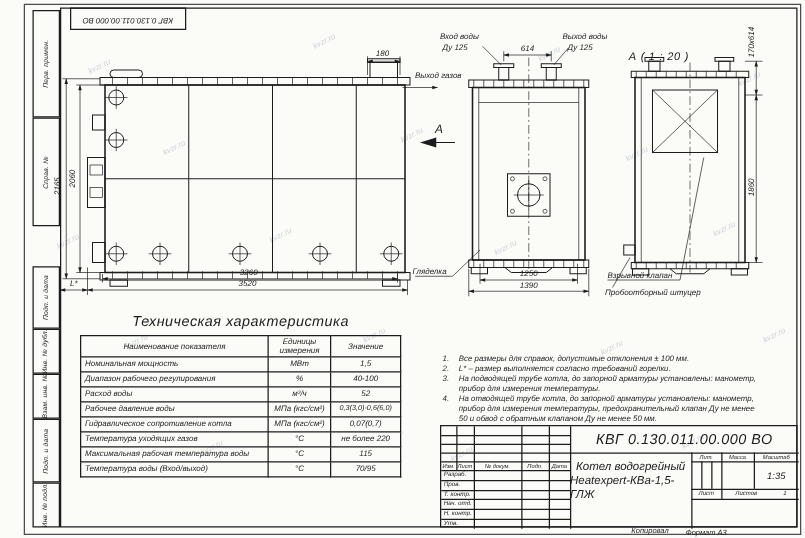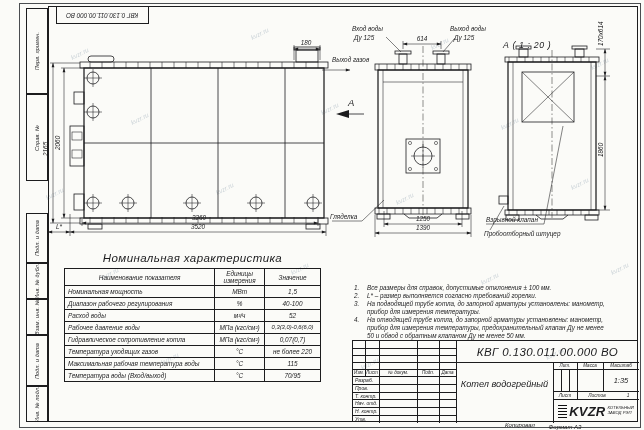--- a/index.html
+++ b/index.html
@@ -266,21 +266,21 @@
       <text transform="translate(603,46) rotate(-90)">170х614</text>
       <text transform="translate(603,157) rotate(-90)">1860</text>
       <text x="486" y="222">Взрывной клапан</text>
       <path class="s3" d="M486,224 H544 L563,126"></path>
       <text x="484" y="236">Пробоотборный штуцер</text>
       <line class="s3" x1="490" y1="230" x2="504" y2="206"></line>
     </g>
   </svg>
 
   <div class="techtable">
-    <div class="tt-title">Номинальная характеристика</div>
+    <div class="tt-title">Техническая характеристика</div>
     <table>
       <colgroup>
           <col style="width:151px">
           <col style="width:50px">
           <col style="width:56px">
         </colgroup>
       <tbody>
           <tr>
         <th>Наименование показателя</th>
         <th>Единицы измерения</th>
@@ -385,37 +385,30 @@
     <div class="cell cl" style="left:0;top:43px;width:26px;height:8px">Пров.</div>
     <div class="cell cl" style="left:0;top:51px;width:26px;height:7px">Т. контр.</div>
     <div class="cell cl" style="left:0;top:58px;width:26px;height:8px">Нач. отд.</div>
     <div class="cell cl" style="left:0;top:66px;width:26px;height:8px">Н. контр.</div>
     <div class="cell cl" style="left:0;top:74px;width:26px;height:8px">Утв.</div>
 
     <div class="cell docnum" style="left:103px;top:0;width:183px;height:21px">КВГ 0.130.011.00.000 ВО</div>
 
     <div class="cell pname" style="left:103px;top:21px;width:97px;height:45px">
       <span>Котел водогрейный</span>
+      <span>Heatexpert-КВа-1,5-ГЛЖ</span>
     </div>
 
     <div class="cell" style="left:200px;top:21px;width:24px;height:7px">Лит.</div>
     <div class="cell" style="left:224px;top:21px;width:26px;height:7px">Масса</div>
     <div class="cell" style="left:250px;top:21px;width:36px;height:7px">Масштаб</div>
     <div class="cell scaleval" style="left:250px;top:28px;width:36px;height:22px">1:35</div>
 
     <div class="cell sheetrow" style="left:200px;top:50px;width:24px;height:8px">Лист</div>
     <div class="cell sheetrow" style="left:224px;top:50px;width:40px;height:8px">Листов</div>
     <div class="cell sheetrow" style="left:264px;top:50px;width:22px;height:8px">1</div>
 
-    <div class="logo" style="left:200px;top:58px;width:86px;height:24px">
-      <div class="bars"></div>
-      <div class="kv">KVZR</div>
-      <div class="cap">
-        <div>КОТЕЛЬНЫЙ</div>
-        <div>ЗАВОД РЭП</div>
-      </div>
-    </div>
   </div>
 
   <div class="margin-label" style="left:485px;top:422px;width:70px">Копировал</div>
   <div class="margin-label" style="left:525px;top:423.5px;width:80px">Формат А3</div>
 
 </div>
 
 </body></html>

